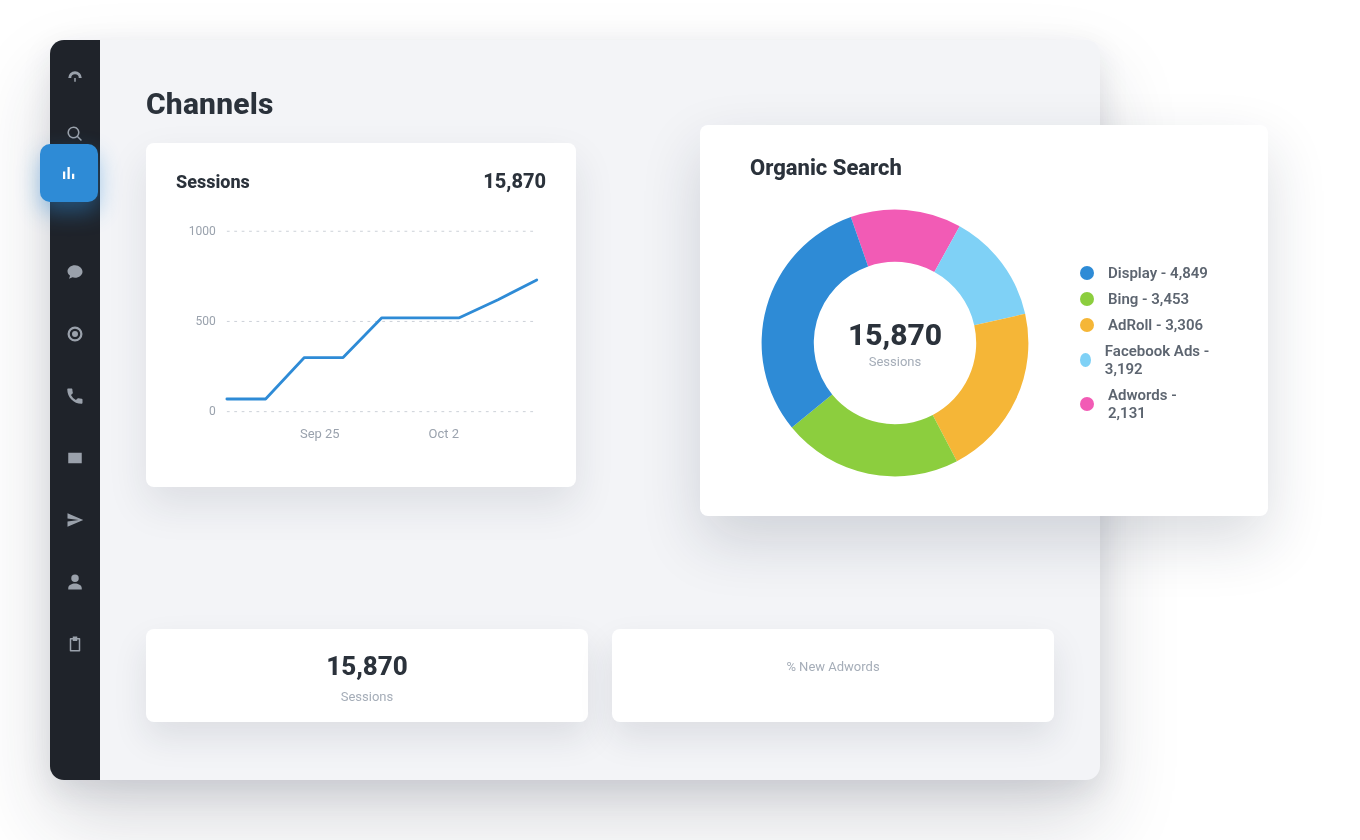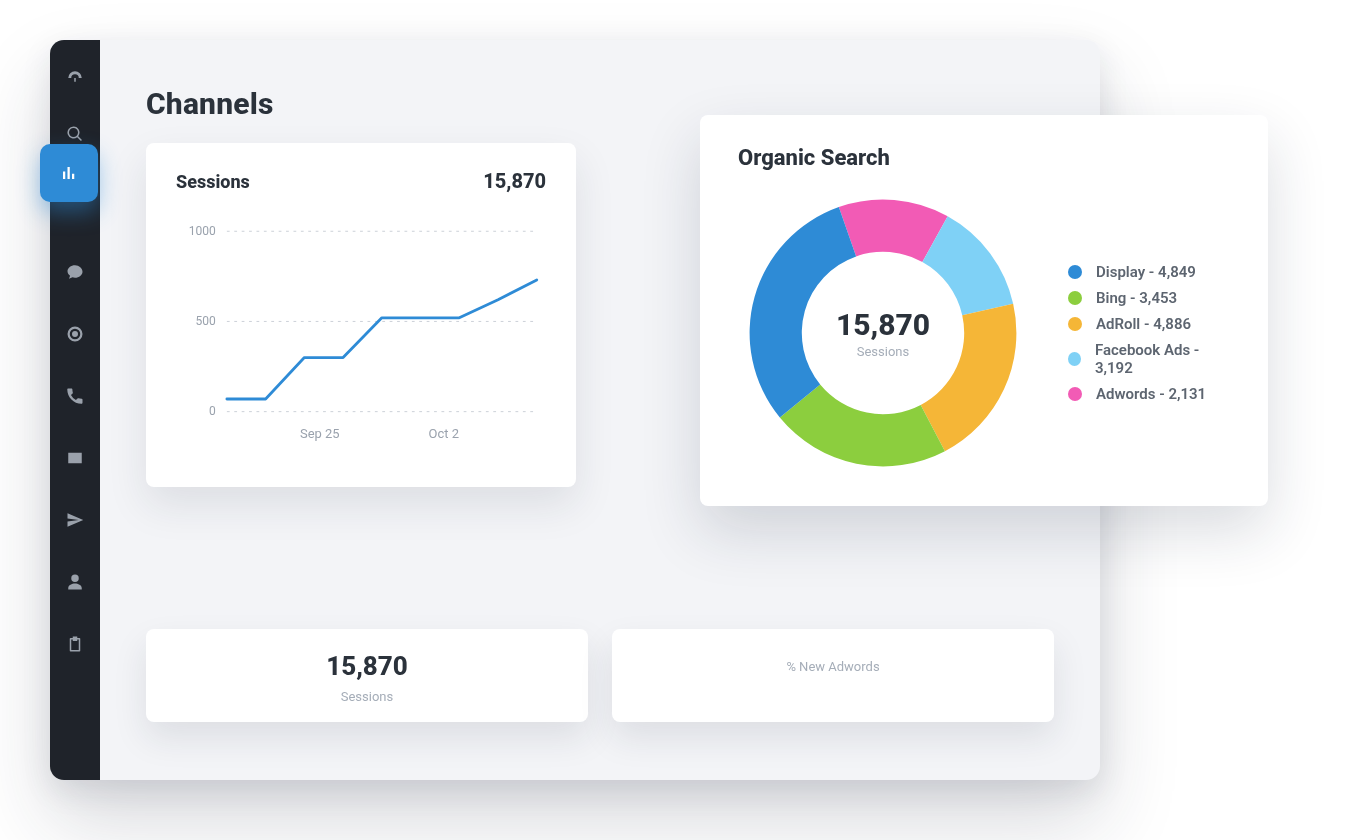--- a/index.html
+++ b/index.html
@@ -77,23 +77,23 @@
   .sessions-head{display:flex;justify-content:space-between;align-items:baseline;margin-bottom:10px}
   .sessions-head .lbl{font-weight:800;color:var(--ink);font-size:18px}
   .sessions-head .val{font-weight:800;color:var(--ink);font-size:20px}
   .plot{width:100%;height:260px}
   .grid-line{stroke:#C8CDD5;stroke-width:1;stroke-dasharray:3 5}
   .series{fill:none;stroke:var(--accent);stroke-width:3;stroke-linejoin:round;stroke-linecap:round}
 
   
   .organic-card{
     position:absolute;
-    left:700px;top:115px;
+    left:700px;top:125px;
     width:568px;
-    padding:30px 38px 28px;
+    padding:30px 50px 28px;
     background:var(--card);
     border-radius:8px;
     box-shadow:0 25px 60px rgba(25,35,60,.16);
   }
   .organic-title{font-weight:800;font-size:22px;color:var(--ink);margin:0 0 18px 0}
   .donut-wrap{display:flex;align-items:center;gap:40px}
   .donut-box{position:relative;width:290px;height:290px;flex:0 0 auto}
   .donut-box svg{width:290px;height:290px;display:block}
   .donut-center{
     position:absolute;inset:0;display:flex;flex-direction:column;align-items:center;justify-content:center;
@@ -237,21 +237,21 @@
           <div class="legend-item">
             <span class="dot" style="background:#2E8BD6"></span>
             <span>Display - 4,849</span>
           </div>
           <div class="legend-item">
             <span class="dot" style="background:#8CCE3E"></span>
             <span>Bing - 3,453</span>
           </div>
           <div class="legend-item">
             <span class="dot" style="background:#F5B637"></span>
-            <span>AdRoll - 4,886</span>
+            <span>AdRoll - 3,306</span>
           </div>
           <div class="legend-item">
             <span class="dot" style="background:#7FD1F6"></span>
             <span>Facebook Ads - 3,192</span>
           </div>
           <div class="legend-item">
             <span class="dot" style="background:#F25BB5"></span>
             <span>Adwords - 2,131</span>
           </div>
         </div>

